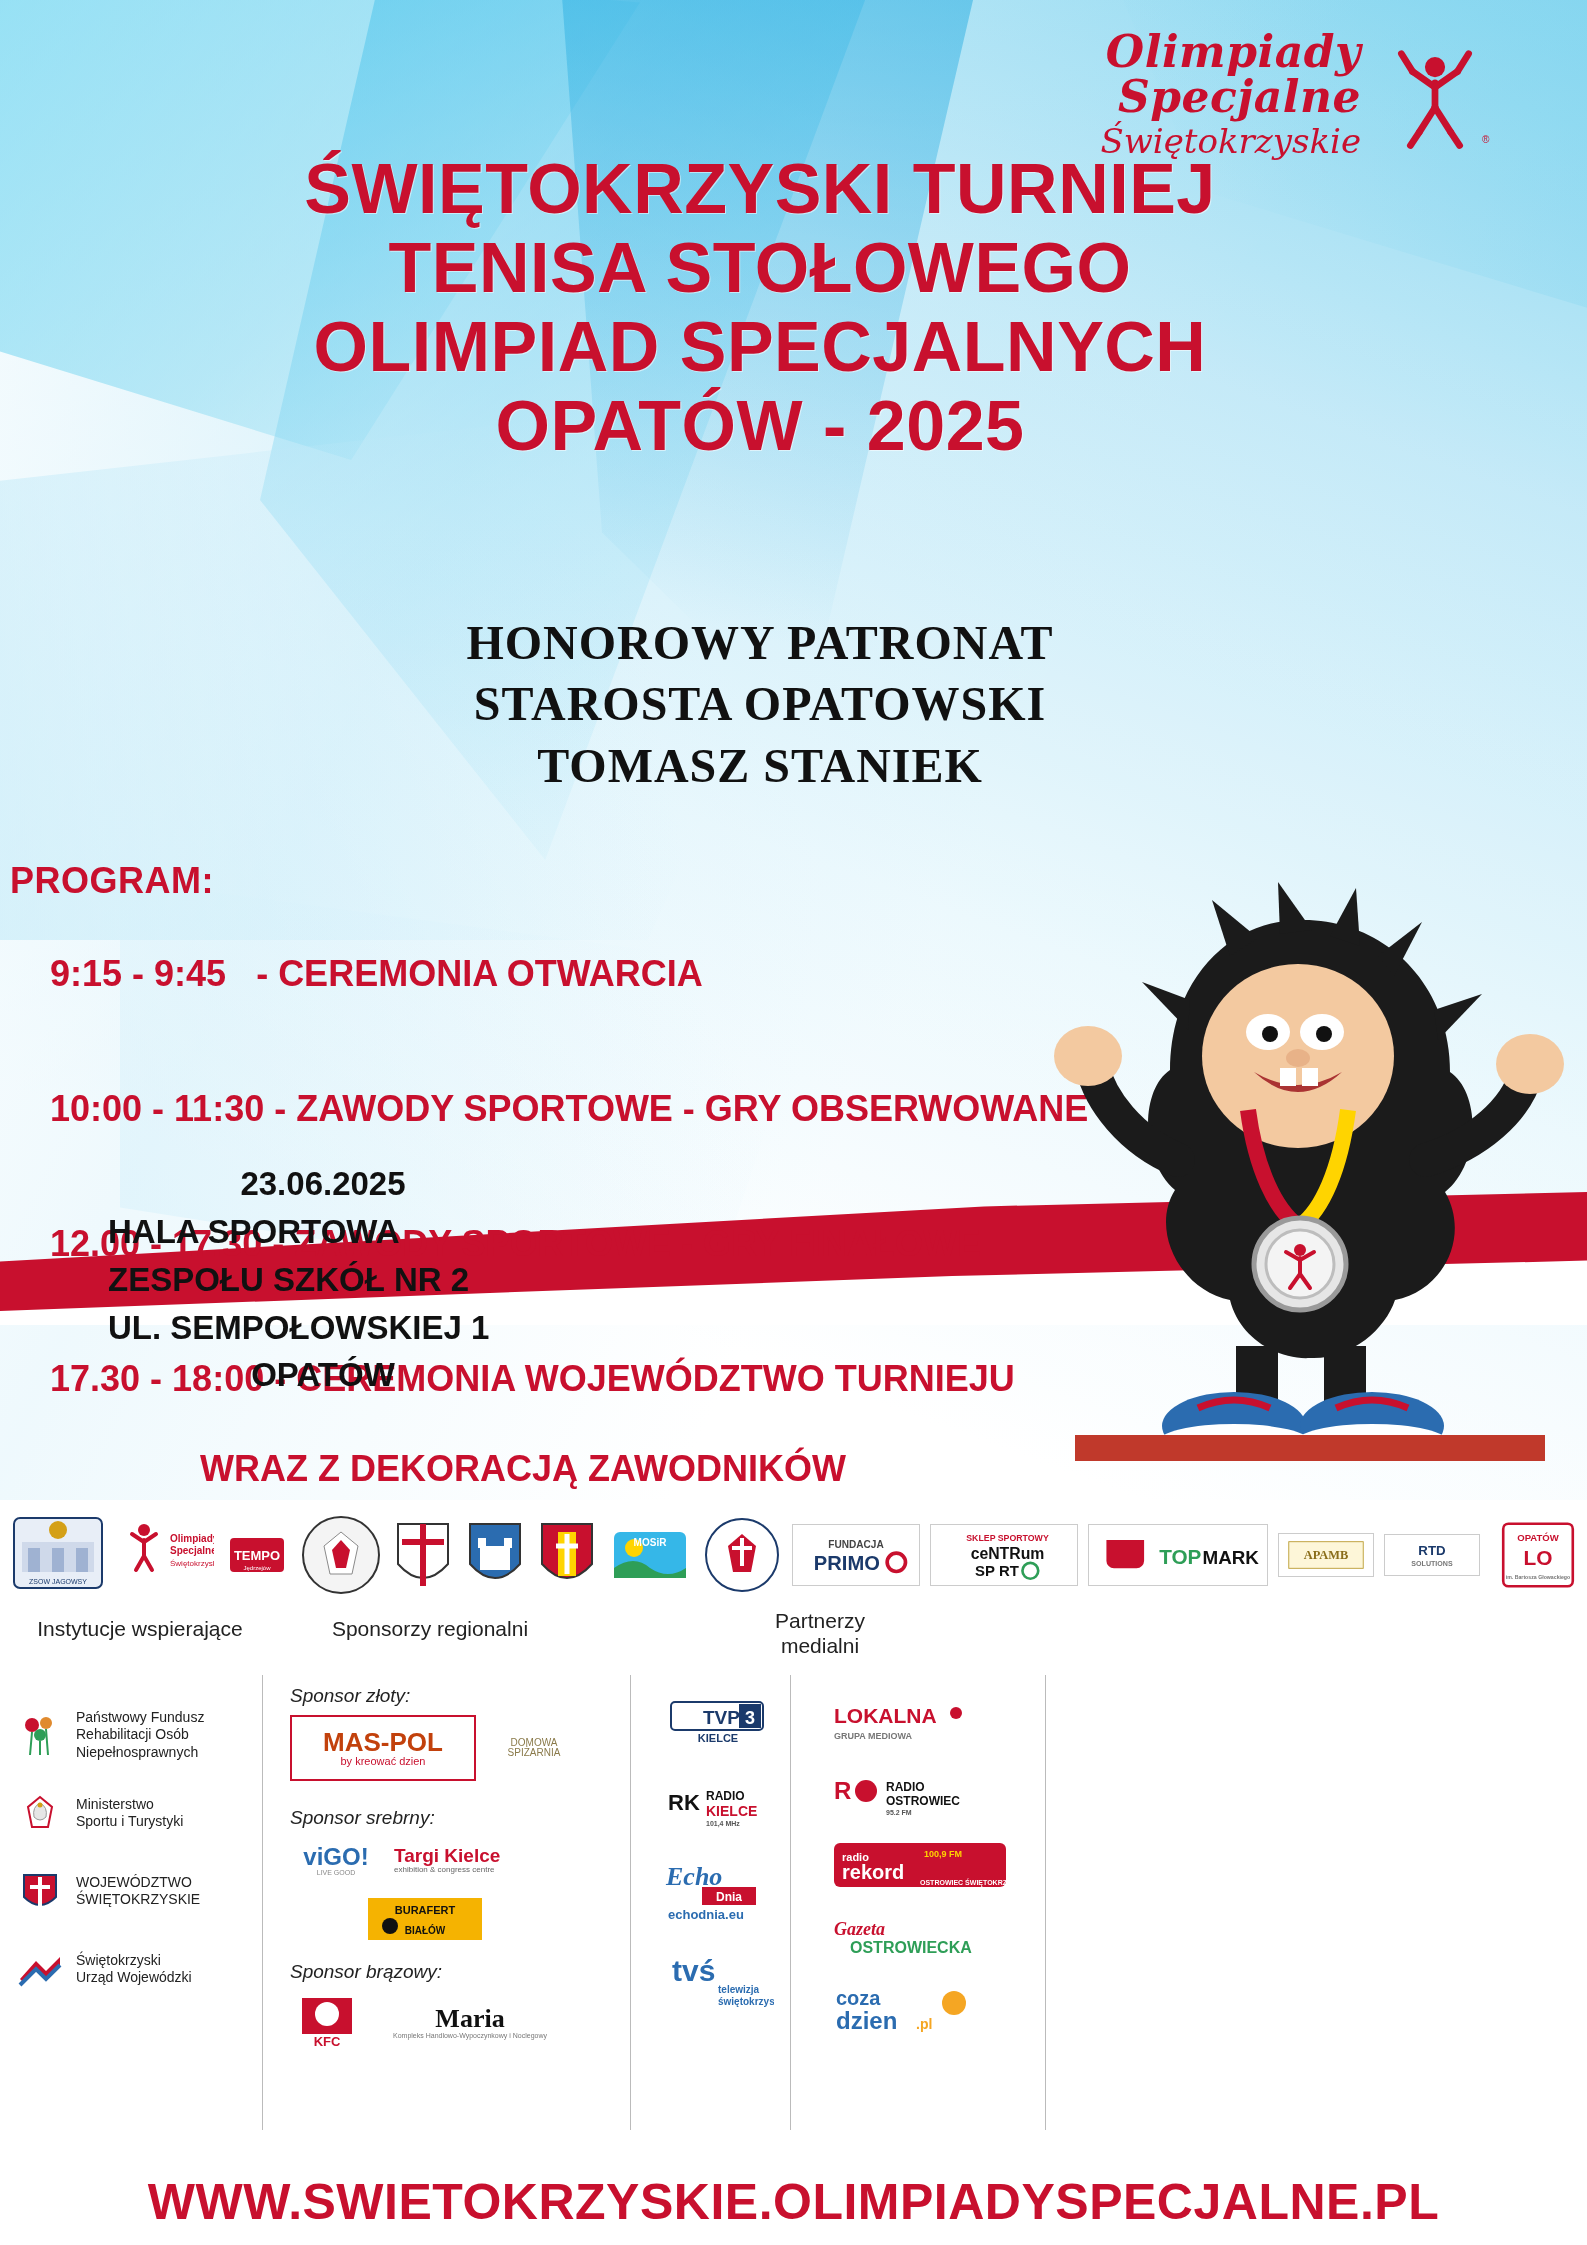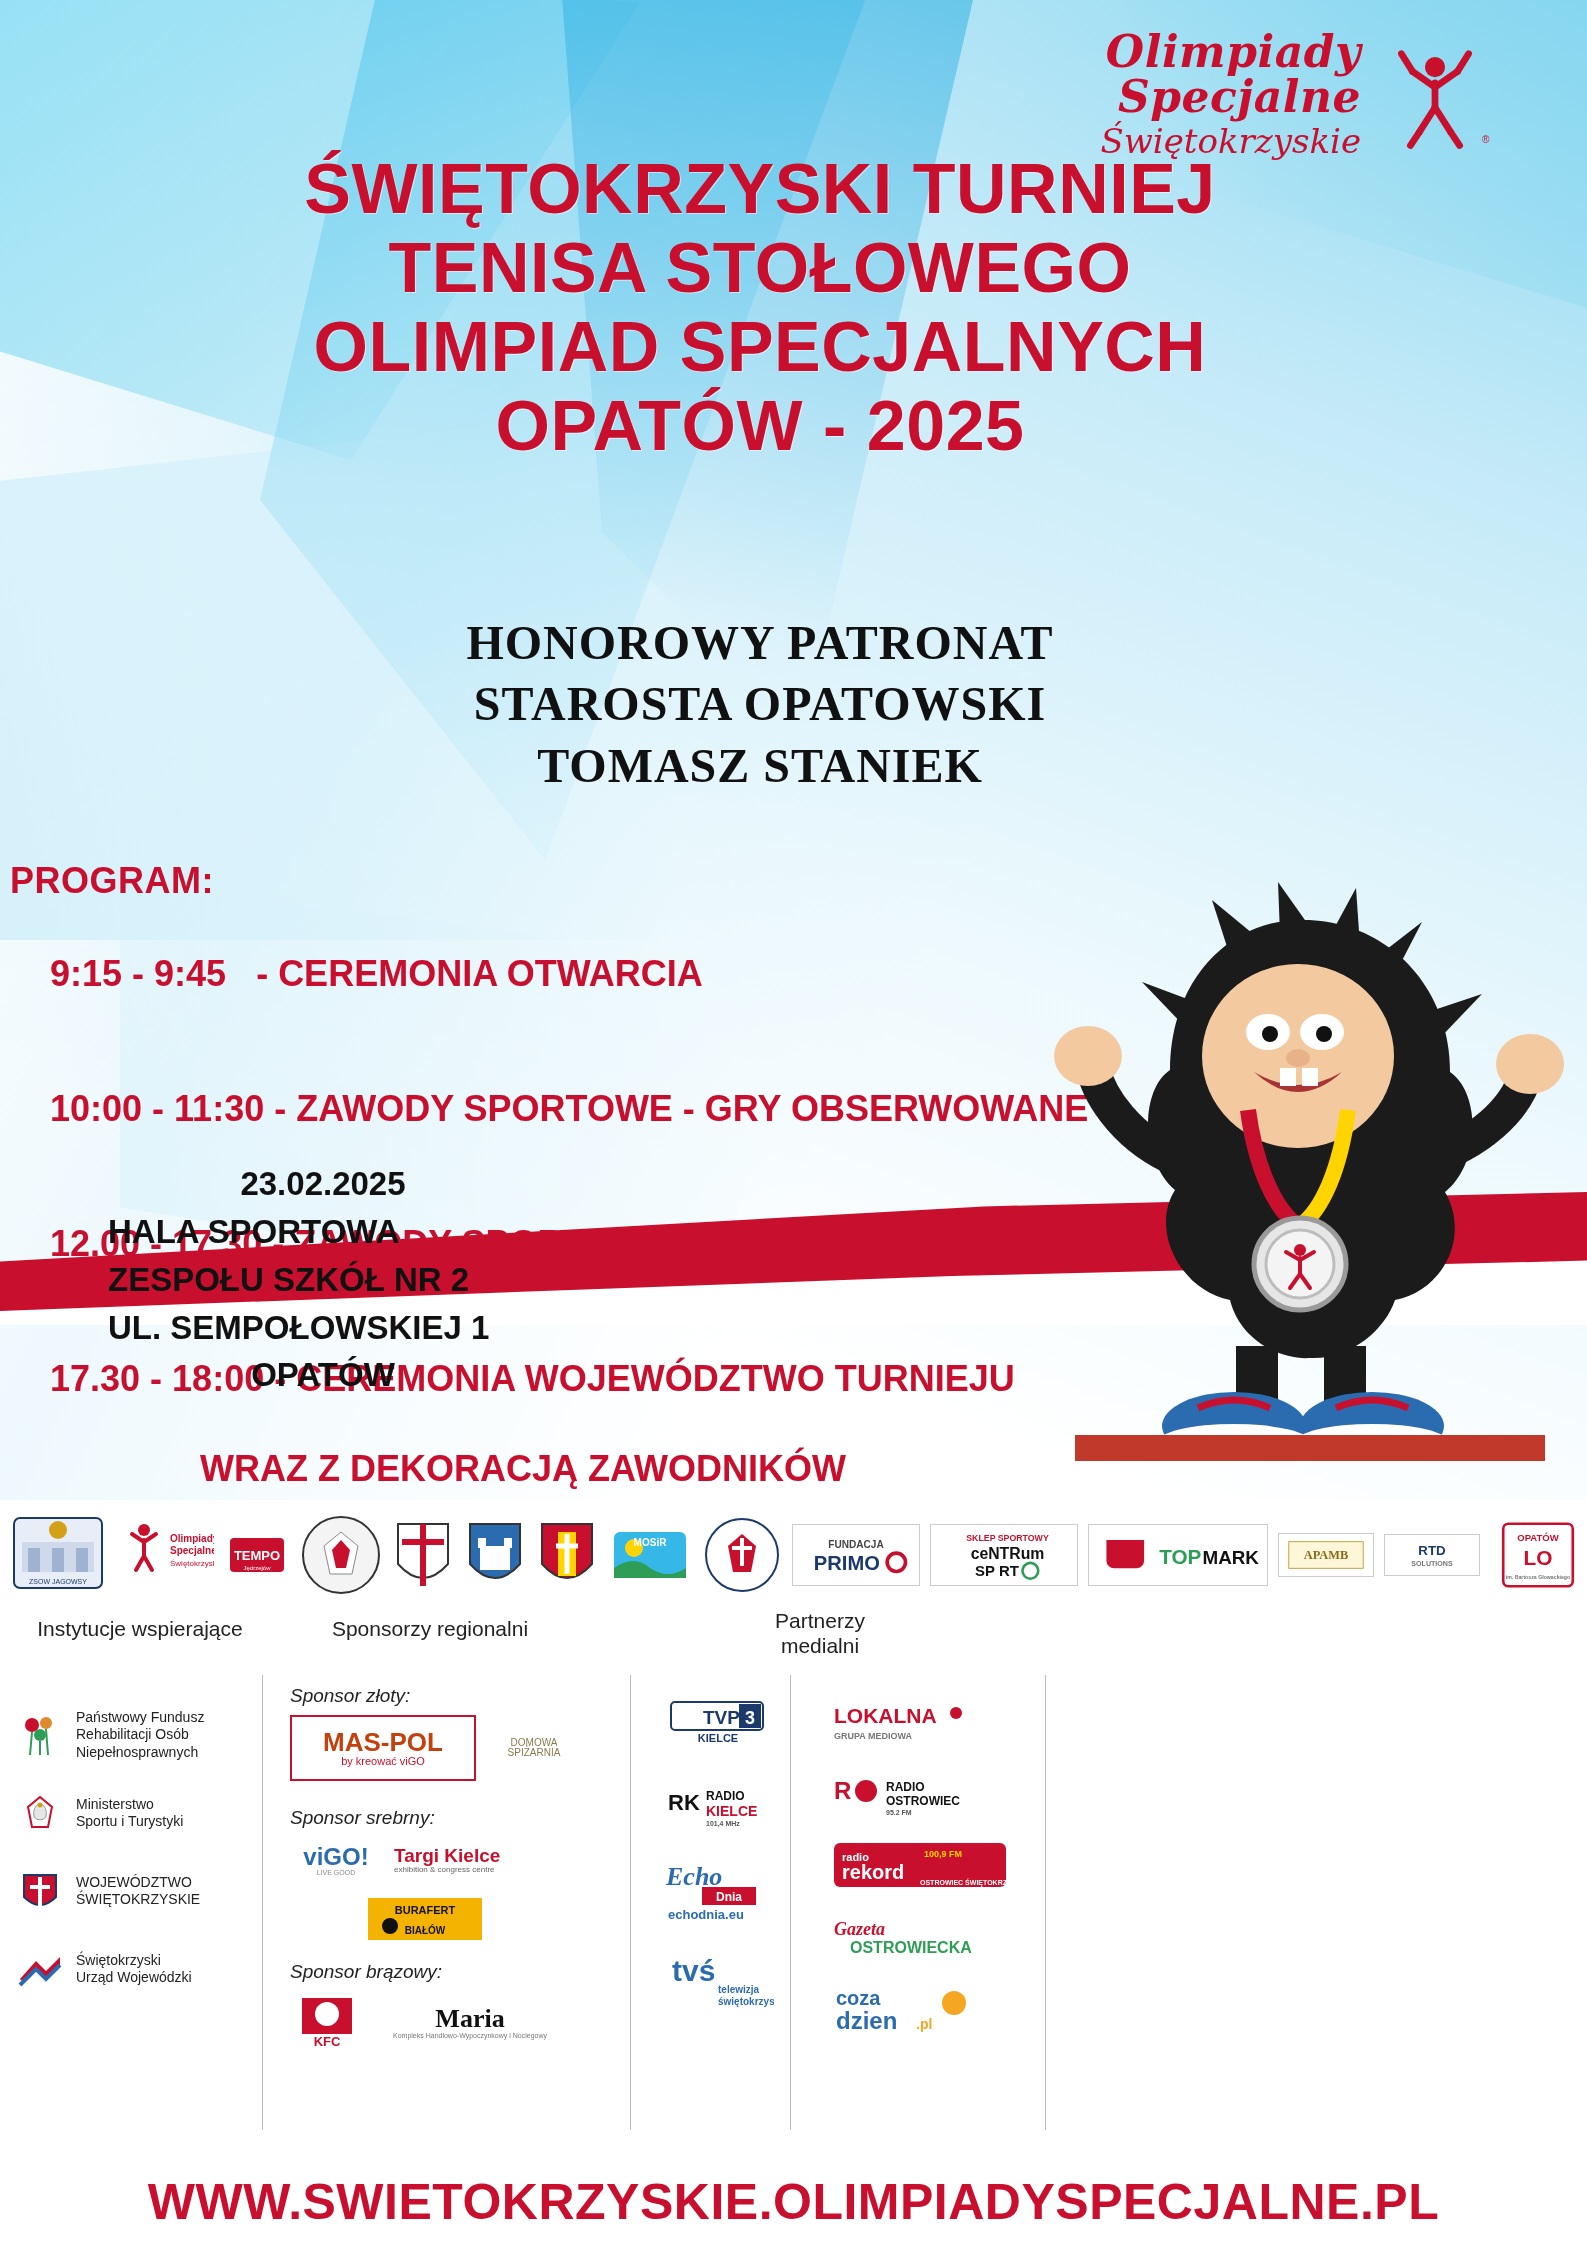--- a/index.html
+++ b/index.html
@@ -208,21 +208,21 @@
   <div class="program-row">
     <span>12.00 - 17.30</span><span> - </span><span>ZAWODY SPORTOWE - GRY FINAŁOWE</span>
   </div>
   <div class="program-row">
     <span>17.30 - 18:00</span><span> - </span><span>CEREMONIA WOJEWÓDZTWO TURNIEJU</span>
   </div>
   <div class="program-row indent">WRAZ Z DEKORACJĄ ZAWODNIKÓW</div>
 </div>
 
 <div class="venue">
-  <div class="c">23.02.2025</div>
+  <div class="c">23.06.2025</div>
   <div>HALA SPORTOWA</div>
   <div>ZESPOŁU SZKÓŁ NR 2</div>
   <div>UL. SEMPOŁOWSKIEJ 1</div>
   <div class="c">OPATÓW</div>
 </div>
 
 <div class="mascot">
   <svg viewBox="0 0 540 640" width="540" height="640">
 
     <path d="M270 60 C200 60 140 120 140 210 C110 230 110 300 145 330 C120 370 150 430 200 440
@@ -477,21 +477,21 @@
       <span class="mini" style="white-space:pre-line;">Świętokrzyski
 Urząd Wojewódzki</span>
     </div>
   </div>
 
   <div style="position:absolute; left:290px; top:10px; width:320px;">
     <div class="col-title">Sponsor złoty:</div>
     <div style="display:flex; align-items:center; gap:10px; margin-bottom:26px;">
       <div class="spons-logo" style="width:186px;height:66px;border:2px solid #c8102e;flex-direction:column;">
         <span style="color:#c2410c;font-size:26px;">MAS-POL</span>
-        <span style="color:#c8102e;font-size:11px;font-weight:normal;">by kreować viGO</span>
+        <span style="color:#c8102e;font-size:11px;font-weight:normal;">by kreować dzien</span>
       </div>
       <div class="spons-logo" style="width:96px;height:66px;border:none;font-size:10px;color:#8a7a4a;font-weight:normal;">
         <span style="text-align:center;white-space:pre-line;">DOMOWA SPIŻARNIA</span>
       </div>
     </div>
 
     <div class="col-title">Sponsor srebrny:</div>
     <div style="display:flex; align-items:center; gap:12px; margin-bottom:10px;">
       <div class="spons-logo" style="width:92px;height:46px;border:none;flex-direction:column;">
         <span style="color:#2b6cb0;font-size:24px;">viGO!</span>

